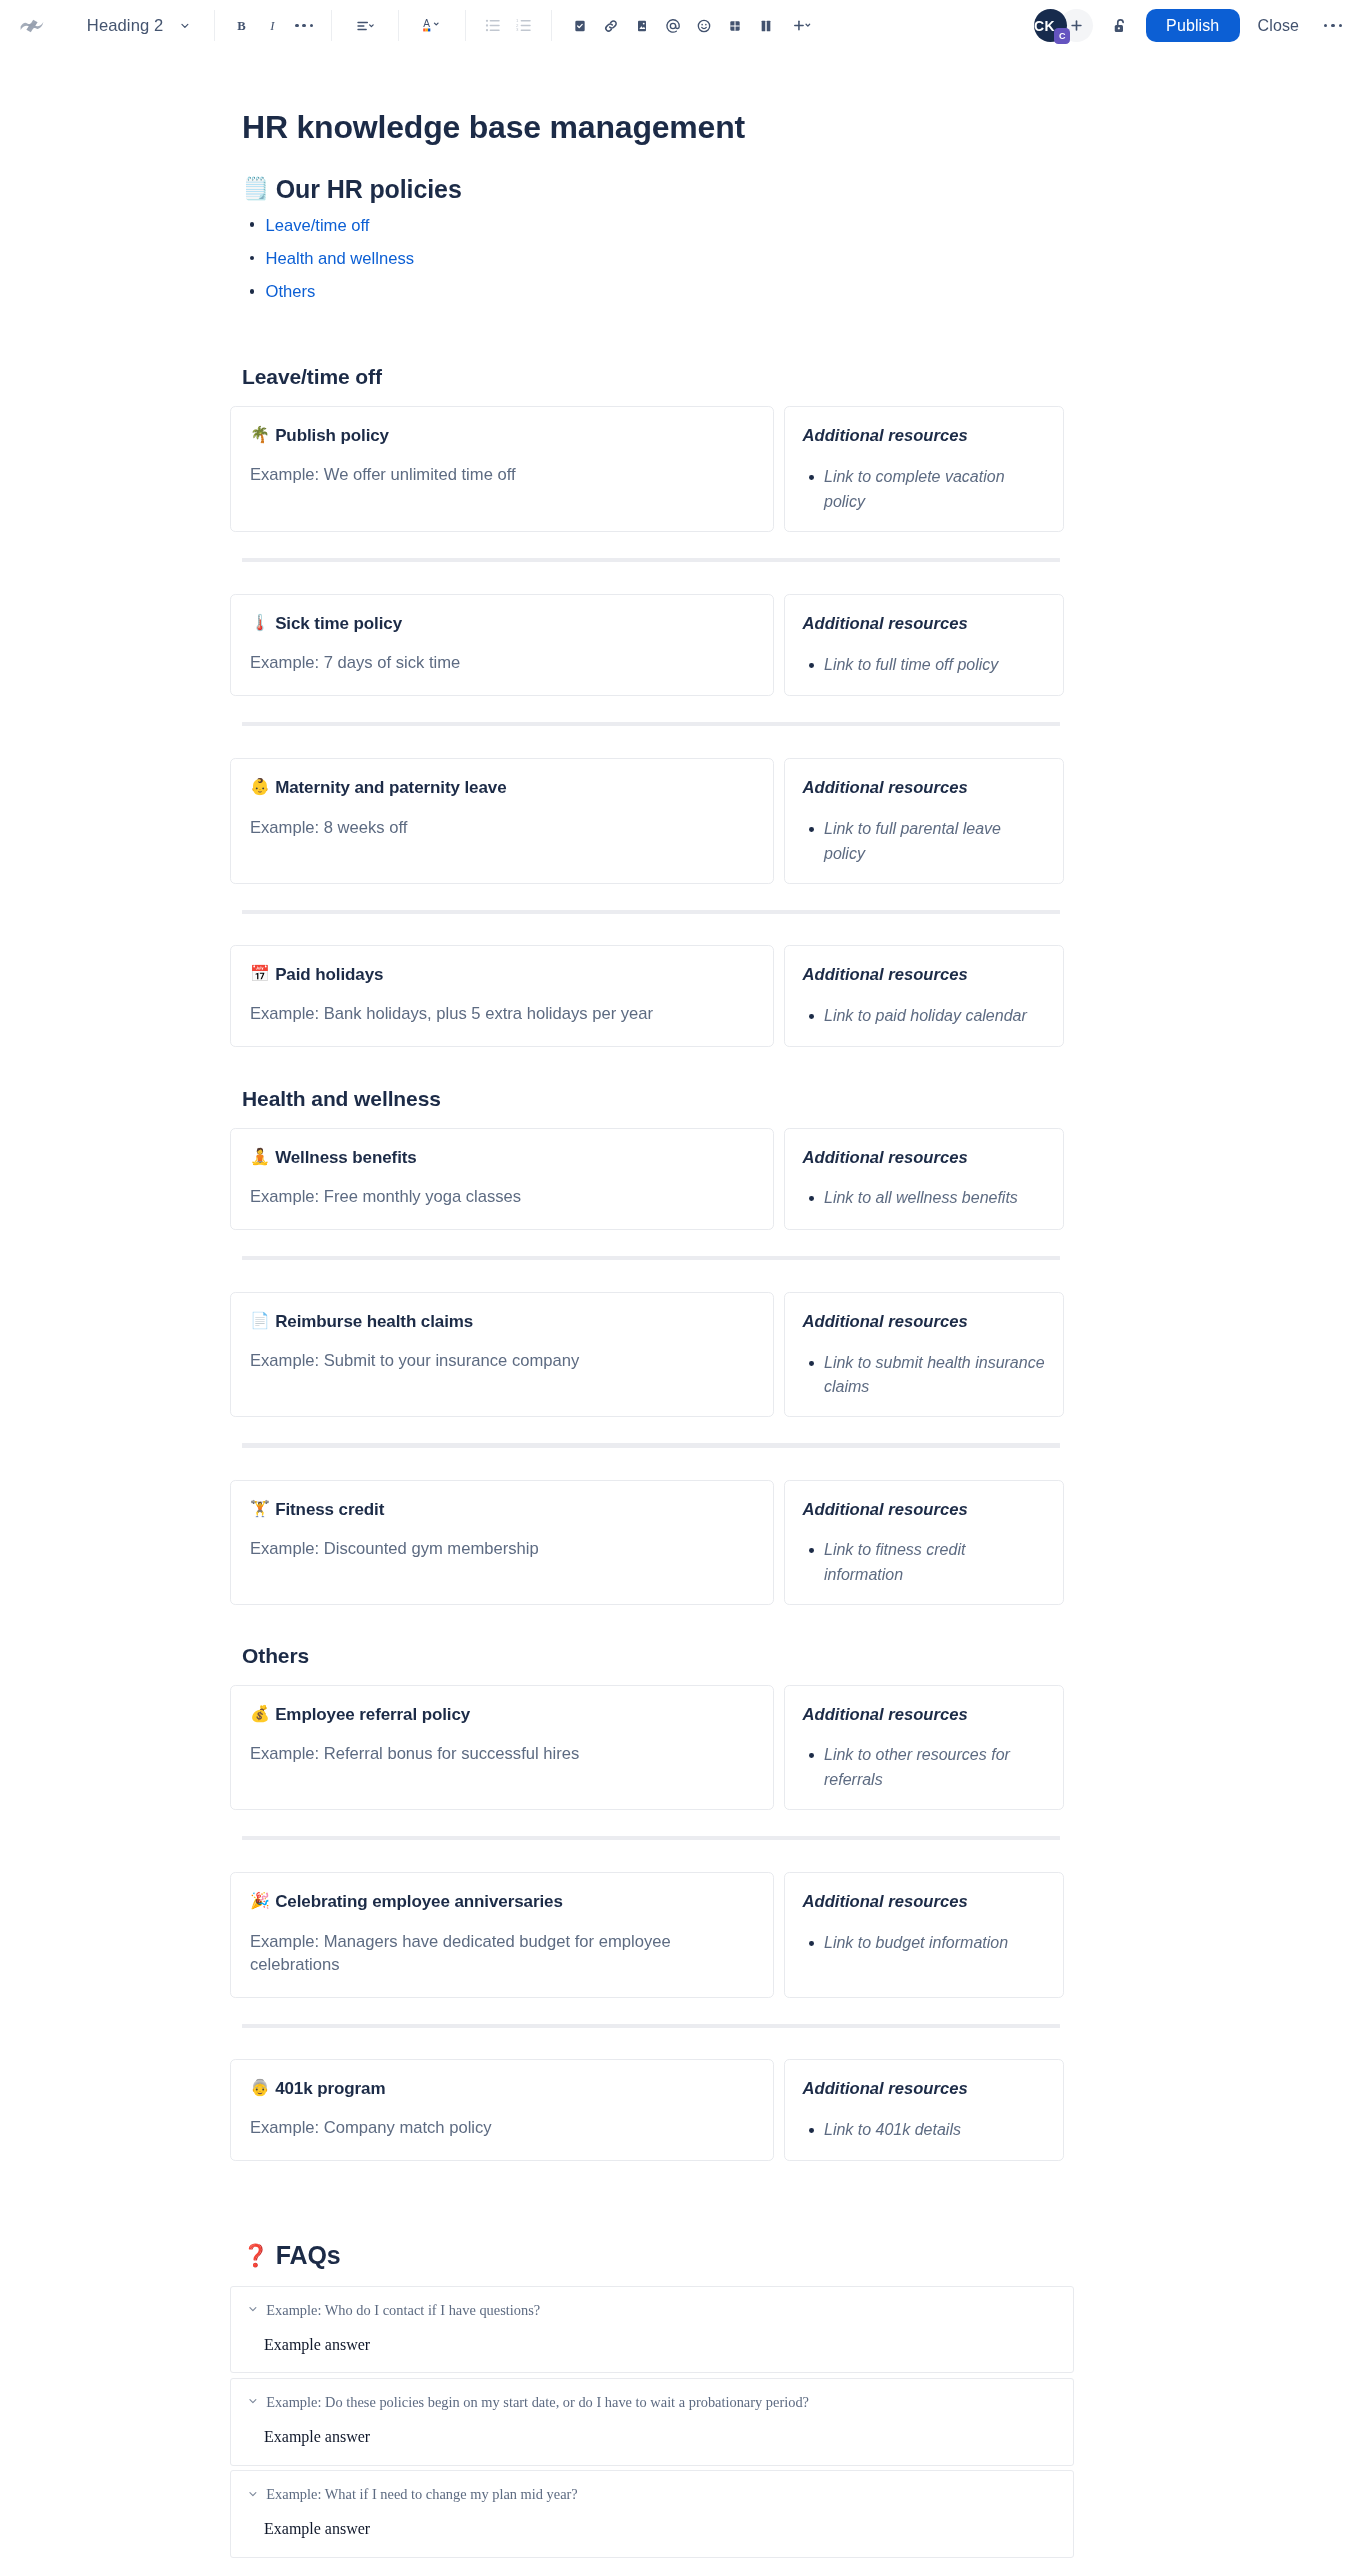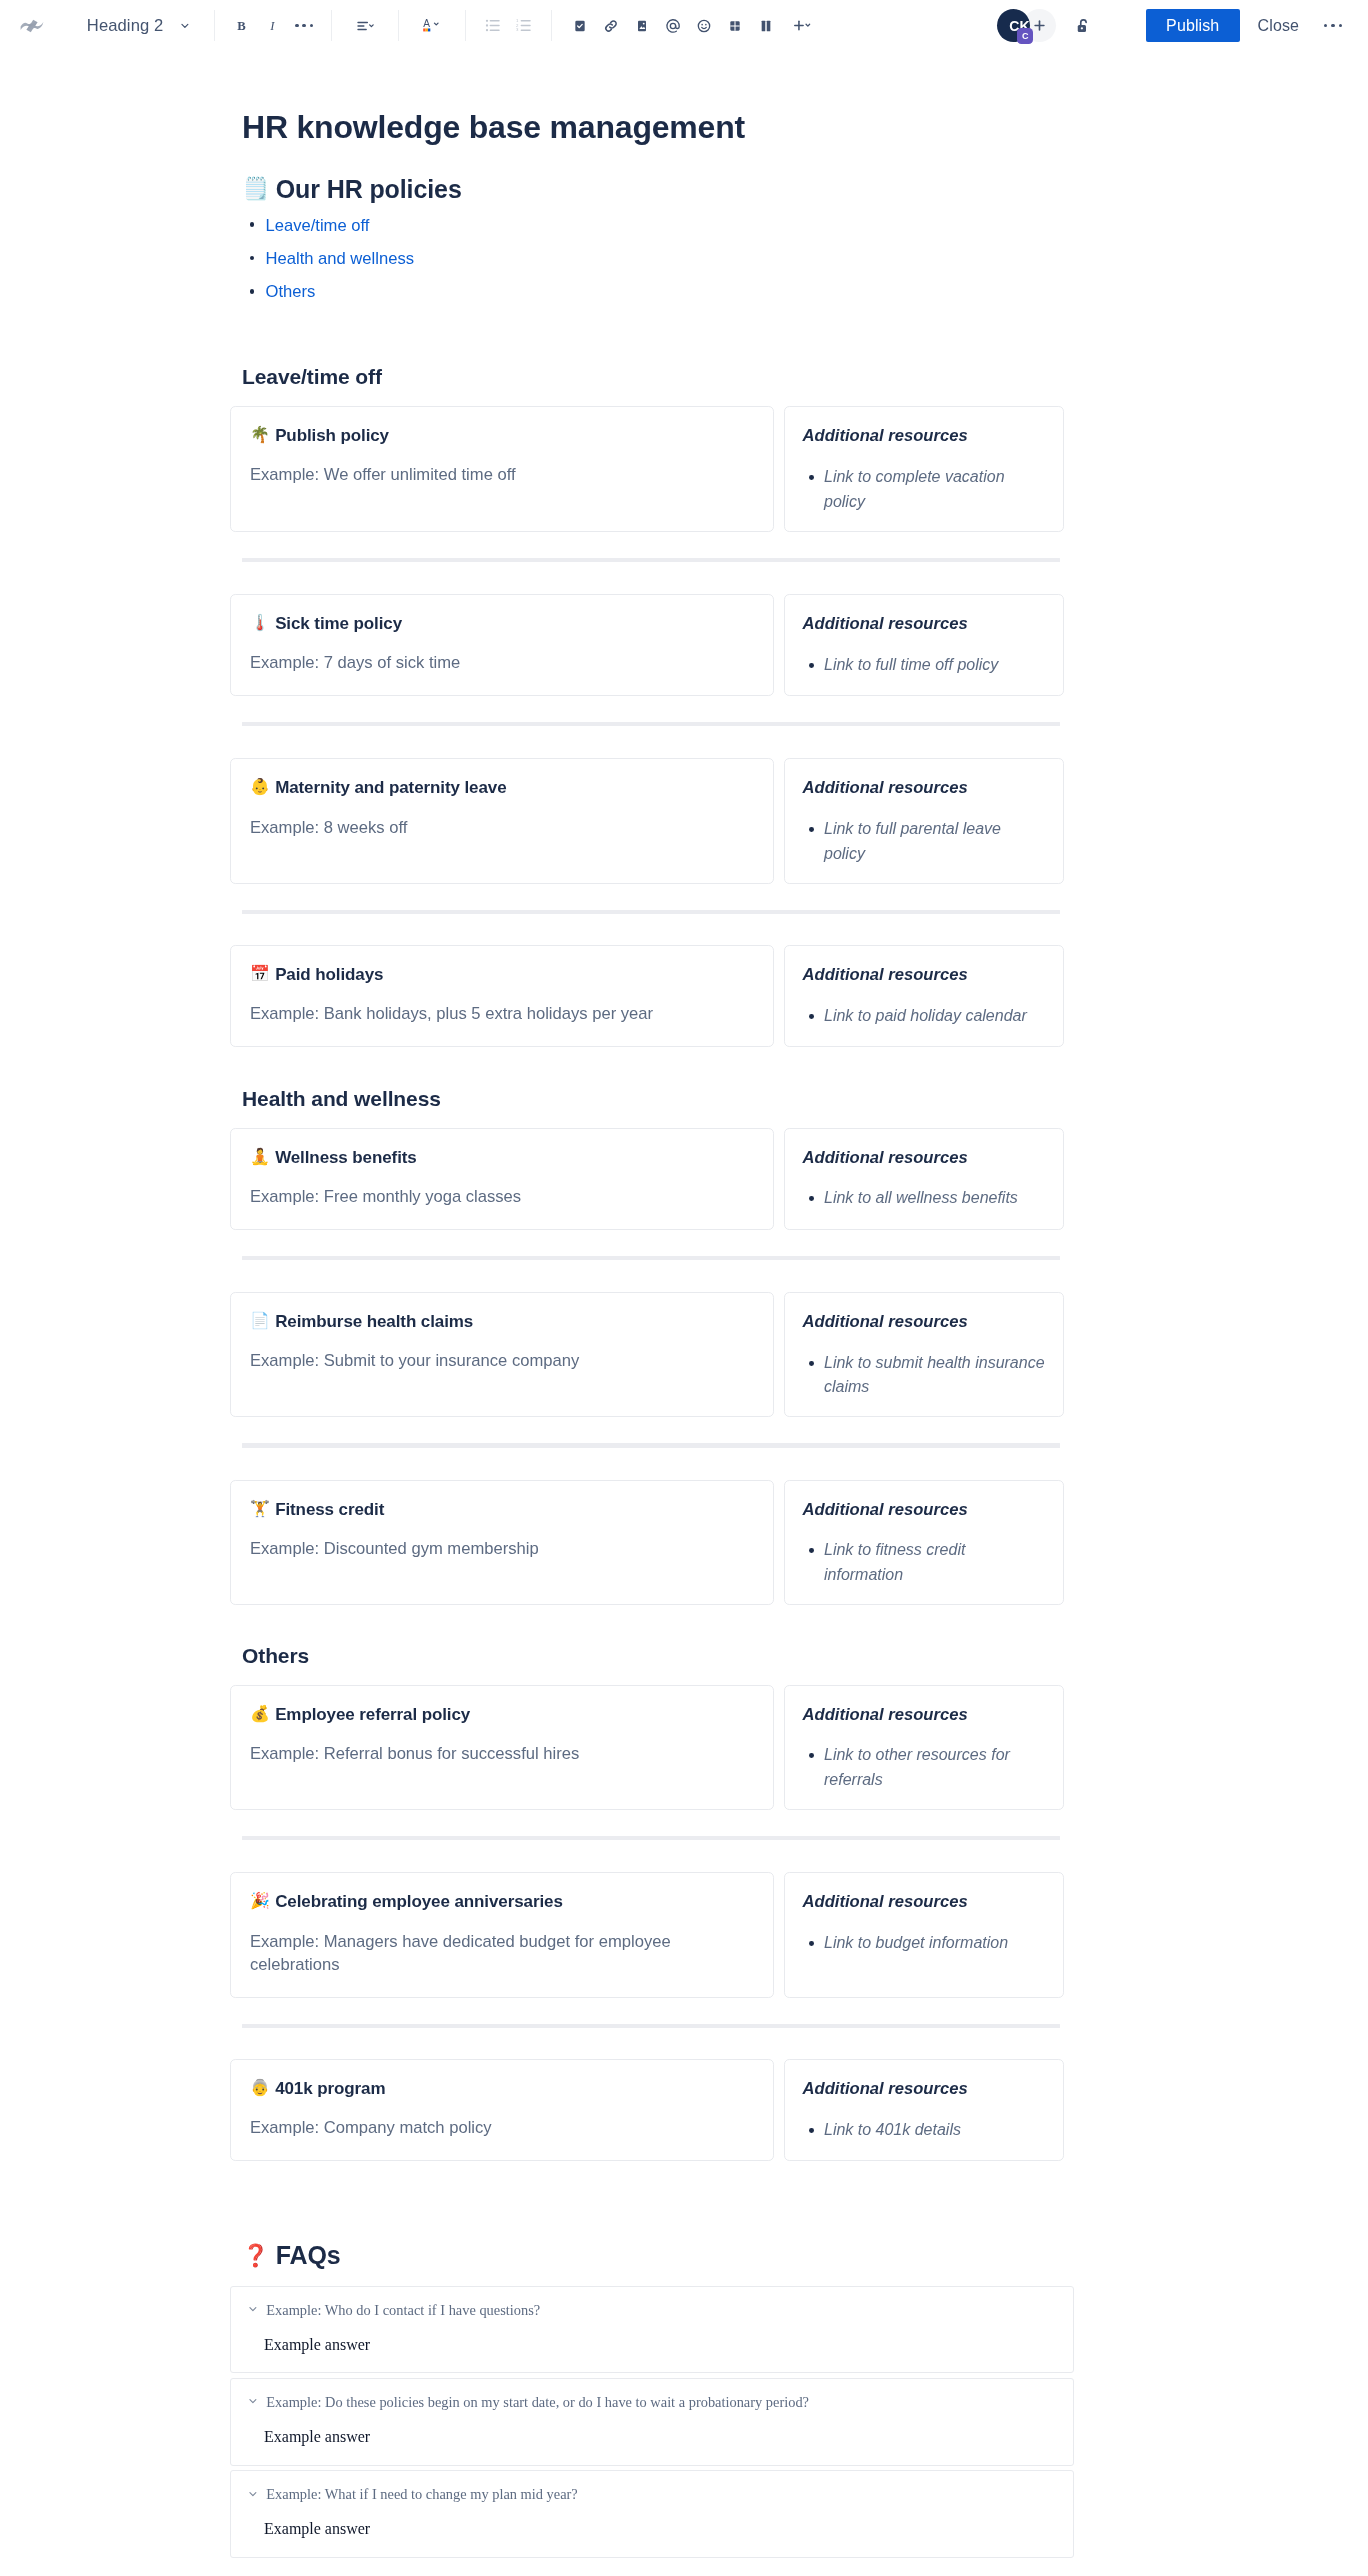--- a/index.html
+++ b/index.html
@@ -37,43 +37,43 @@
     color: #42526e; position: relative;
   }
   .tb-btn.wide { width: 42px; }
   .tb-btn svg { display: block; }
   .tb-right { margin-left: auto; display: flex; align-items: center; gap: 0; }
 
   .avatar-group { position: relative; display: flex; align-items: center; margin-right: 10.7px; }
   .avatar {
     width: 33px; height: 33px; border-radius: 50%;
     background: #172b4d; color: #fff; font-size: 14px; font-weight: 700;
-    display: flex; align-items: center; justify-content: flex-end;
+    display: flex; align-items: center; justify-content: flex-start;
     letter-spacing: 0.3px; position: relative; z-index: 2;
   }
   .avatar-badge {
     position: absolute; left: 20.3px; bottom: -2.1px; width: 16px; height: 16px;
     border-radius: 4.3px; background: #6554c0; color: #fff; font-size: 9px;
     display: flex; align-items: center; justify-content: center; z-index: 3;
     font-weight: 600;
   }
   .invite-btn {
     width: 33px; height: 33px; border-radius: 50%; background: #f4f5f7;
     display: flex; align-items: center; justify-content: center;
     margin-left: -7.5px; z-index: 1; cursor: pointer; color: #42526e;
   }
   .lock-btn {
     width: 33px; height: 33px; border-radius: 3.7px; margin-right: 9.6px;
     display: flex; align-items: center; justify-content: center; cursor: pointer;
     color: #42526e;
   }
   .publish-btn {
-    background: #0c5fd4; color: #ffffff; border: none; border-radius: 2px;
+    background: #0c5fd4; color: #ffffff; border: none; border-radius: 10px;
     height: 33px; padding: 0 20.3px; font-size: 16px; cursor: pointer;
-    font-family: inherit; letter-spacing: 0.1px; margin-left: 37px;
+    font-family: inherit; letter-spacing: 0.1px;
   }
   .close-btn {
     background: transparent; border: none; color: #42526e; font-size: 16px;
     height: 33px; padding: 0 18px; cursor: pointer; font-family: inherit;
     border-radius: 3.7px; letter-spacing: 0.1px;
   }
   .more-btn {
     width: 32px; height: 33px; border-radius: 3.7px; display: flex;
     align-items: center; justify-content: center; cursor: pointer; color: #42526e;
   }

